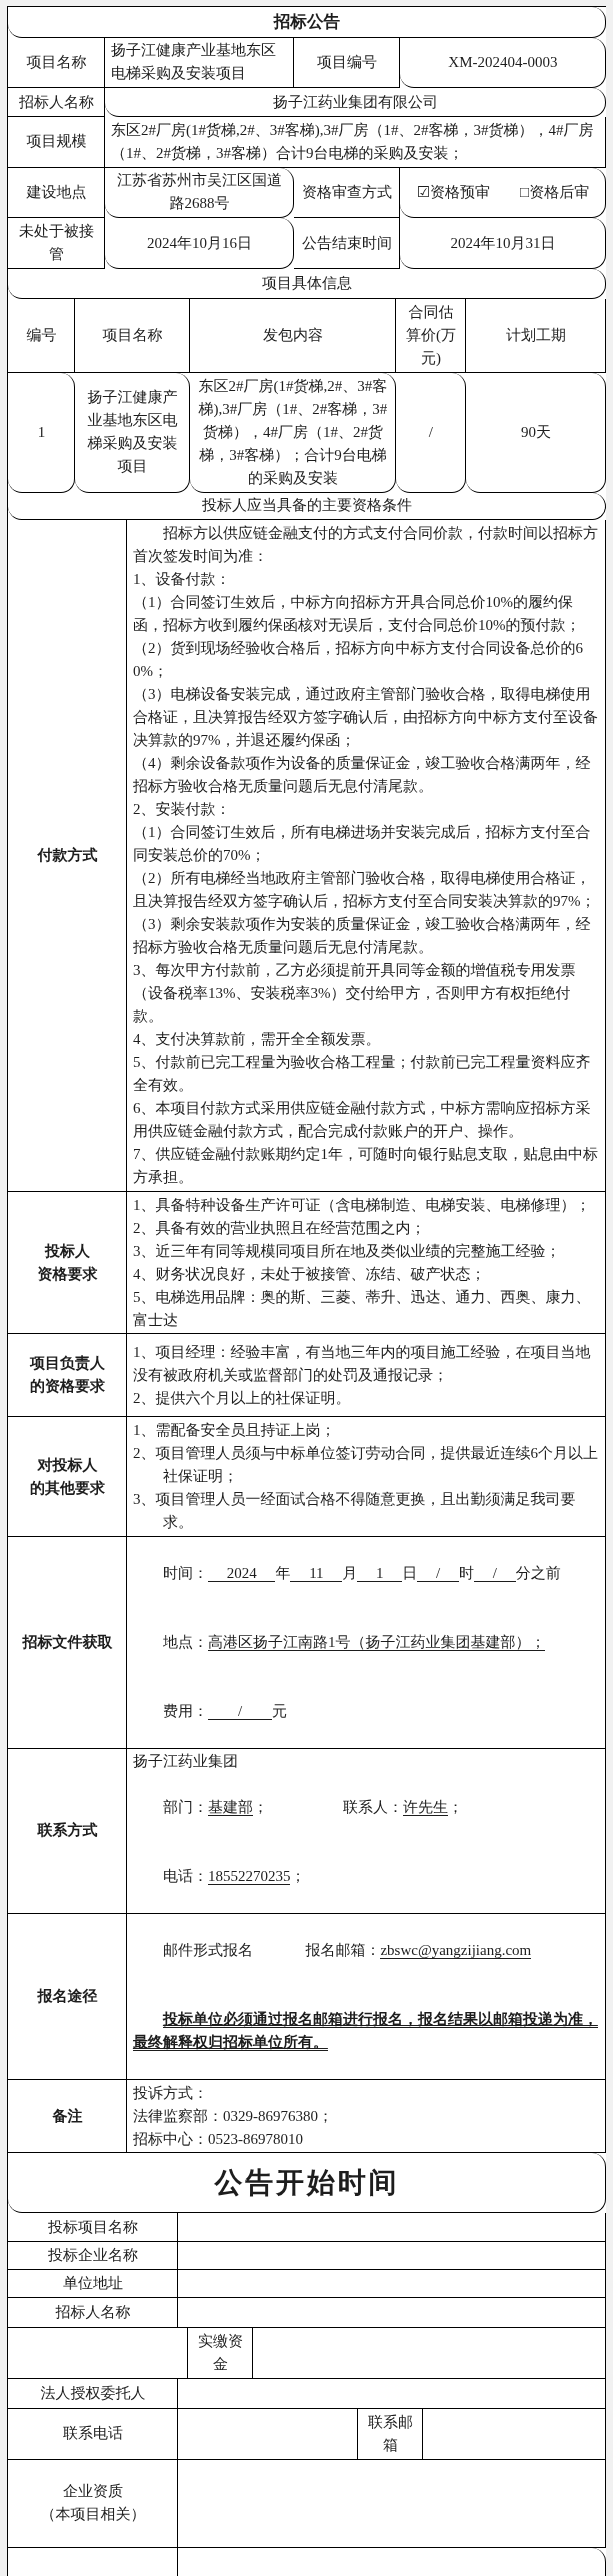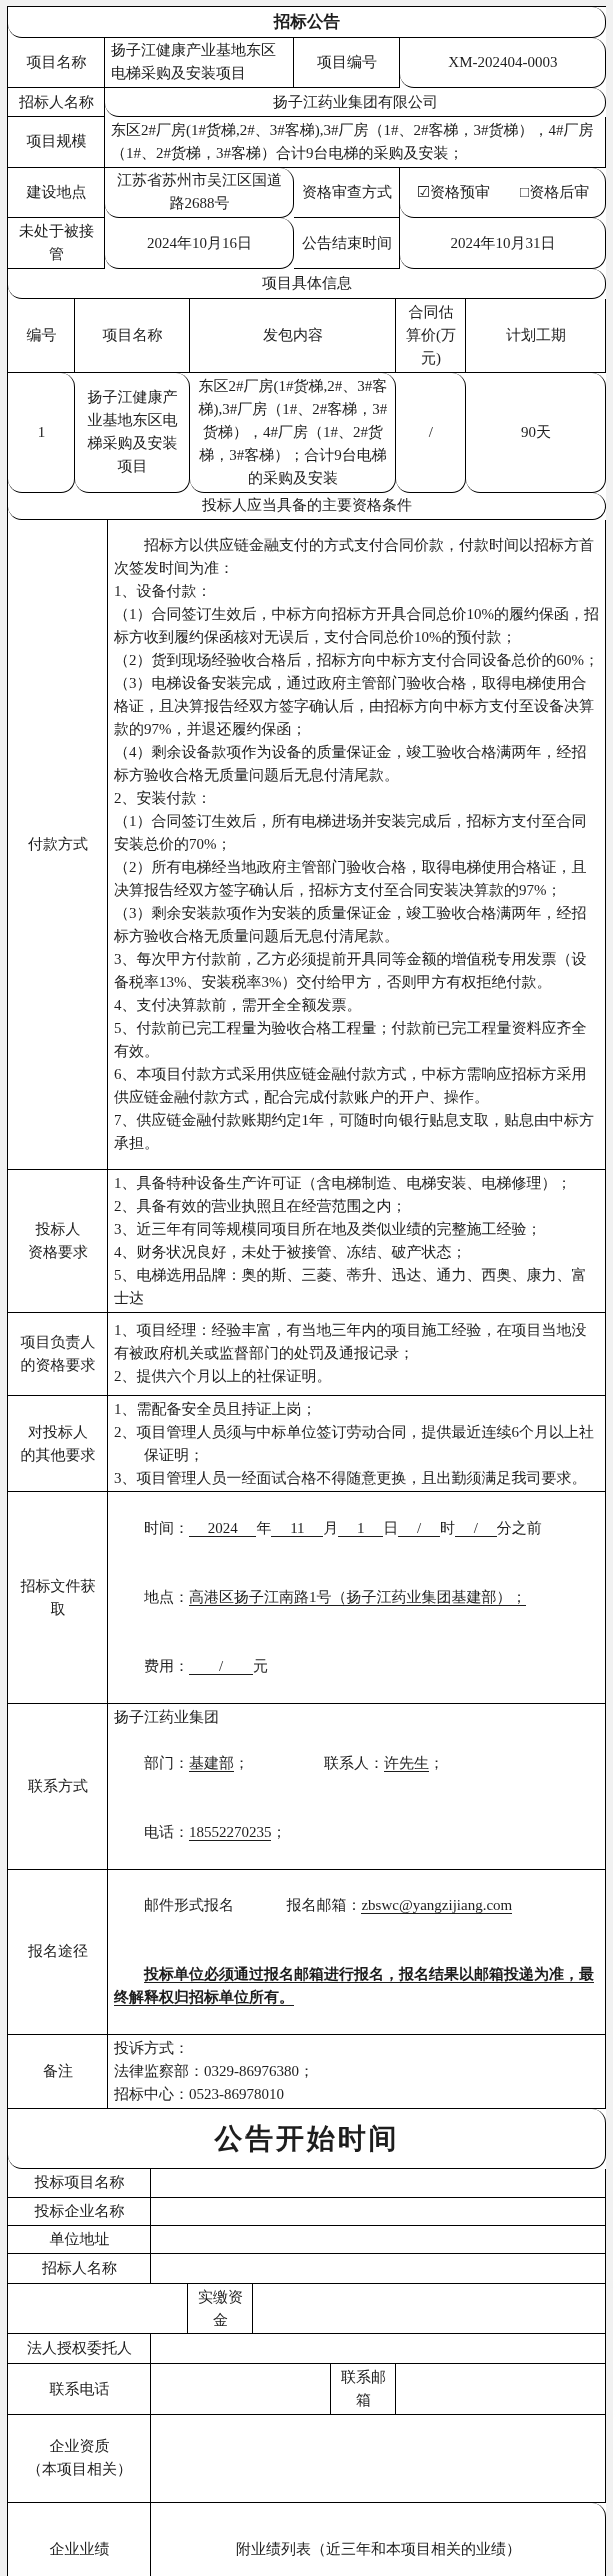--- a/index.html
+++ b/index.html
@@ -30,28 +30,28 @@
   .ctr{text-align:center;border-radius:14px;}
   .ml{white-space:pre-wrap;word-break:break-all;}
   .grow{flex:1;}
   .c-105{width:97px;flex:none;}
   .c-205{width:189px;flex:none;}
   .c-115{width:106px;flex:none;}
   .c-73{width:67px;flex:none;}
   .c-125{width:115px;flex:none;}
   .c-223{width:206px;flex:none;}
   .c-76{width:70px;flex:none;}
-  .c-130{width:100px;flex:none;}
-  .c-155{width:143px;flex:none;}
+  .c-130{width:119px;flex:none;font-weight:bold;}
+  .c-155{width:170px;flex:none;}
   .c-195{width:180px;flex:none;}
   .c-70{width:65px;flex:none;}
   .doc-title{font-weight:bold;font-size:16.6px;}
   .form-title{font-weight:bold;font-size:28px;letter-spacing:2.8px;}
   .u{border-bottom:0.9px solid #1d1d1d;}
-  .bold{font-weight:bold;}
+  .bold{font-weight:bold;text-decoration:underline;}
   .hang{padding-left:2em;text-indent:-2em;white-space:pre-wrap;word-break:break-all;}
   .gap-l{margin-left:5em;}
   .gap-m{margin-left:3.5em;}
   .gap-s{margin-left:2em;}
   .line{white-space:pre-wrap;word-break:break-all;}
 </style>
 </head>
 <body>
 
 <div class="tbl">

